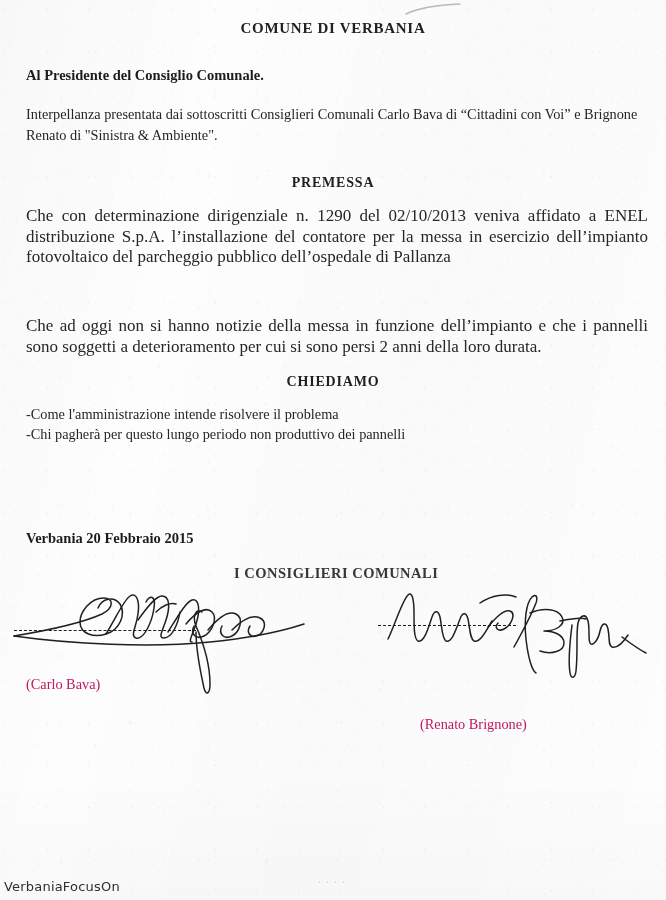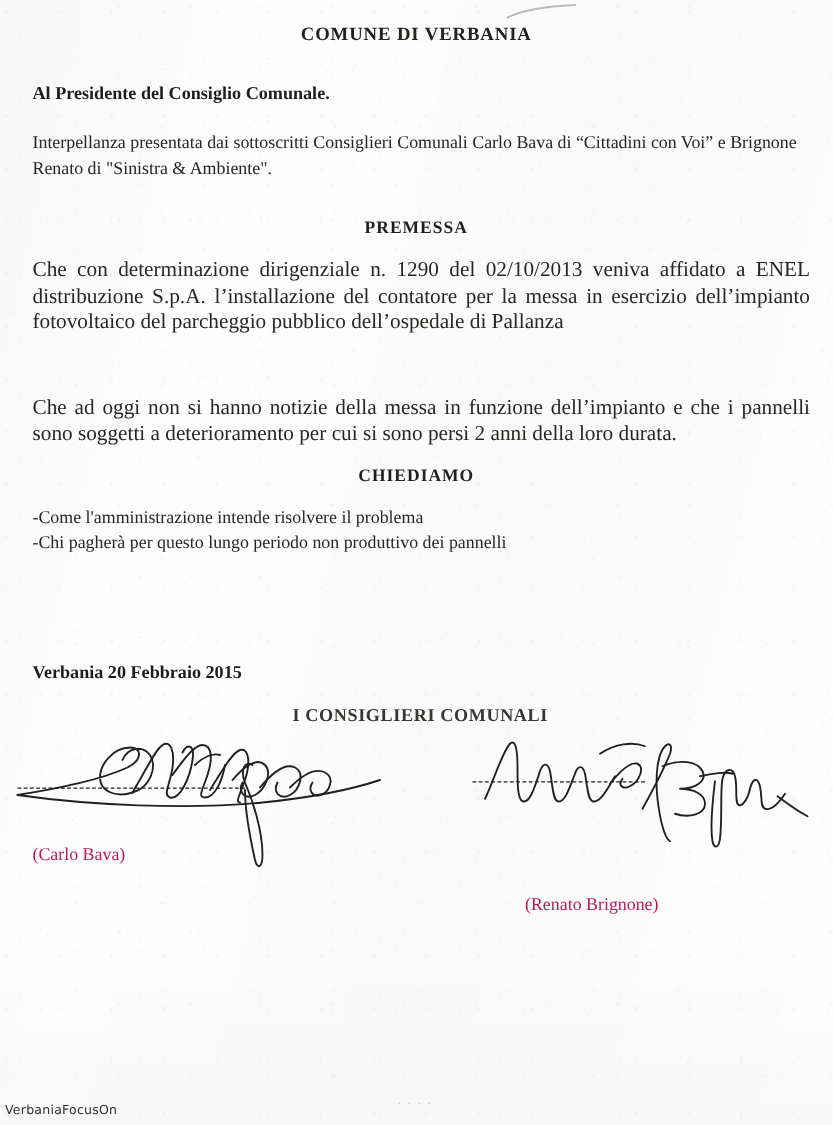--- a/index.html
+++ b/index.html
@@ -153,21 +153,21 @@
     color: #be185d;
   }
   #sig-name-left  { left: 26px;  top: 676px; }
   #sig-name-right { left: 420px; top: 676px; margin-top: 40px; }
 
   .watermark {
     position: absolute;
     left: 4px;
     bottom: 6px;
     font-family: "DejaVu Sans", "Liberation Sans", sans-serif;
-    font-size: 10px;
+    font-size: 13px;
     letter-spacing: 0.2px;
     color: #2f2f2f;
   }
 
   .bottom-smudge {
     position: absolute;
     left: 318px;
     top: 872px;
     width: 120px;
     height: 14px;

